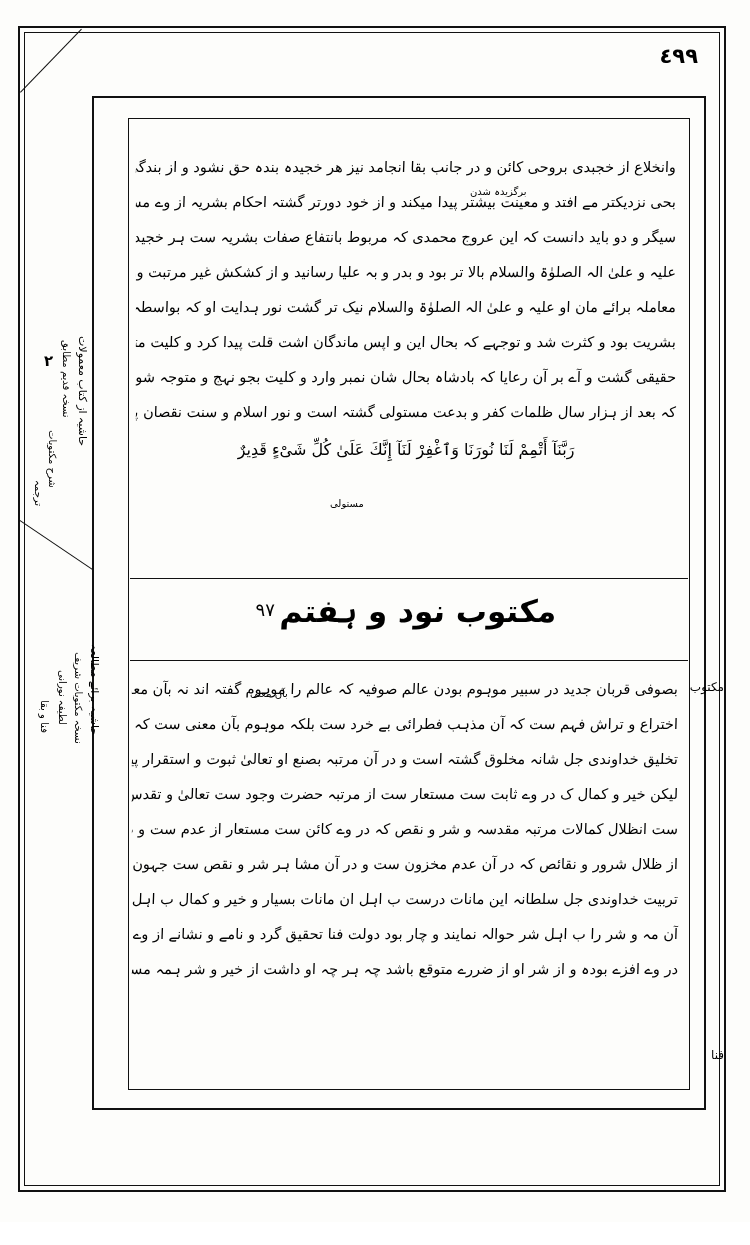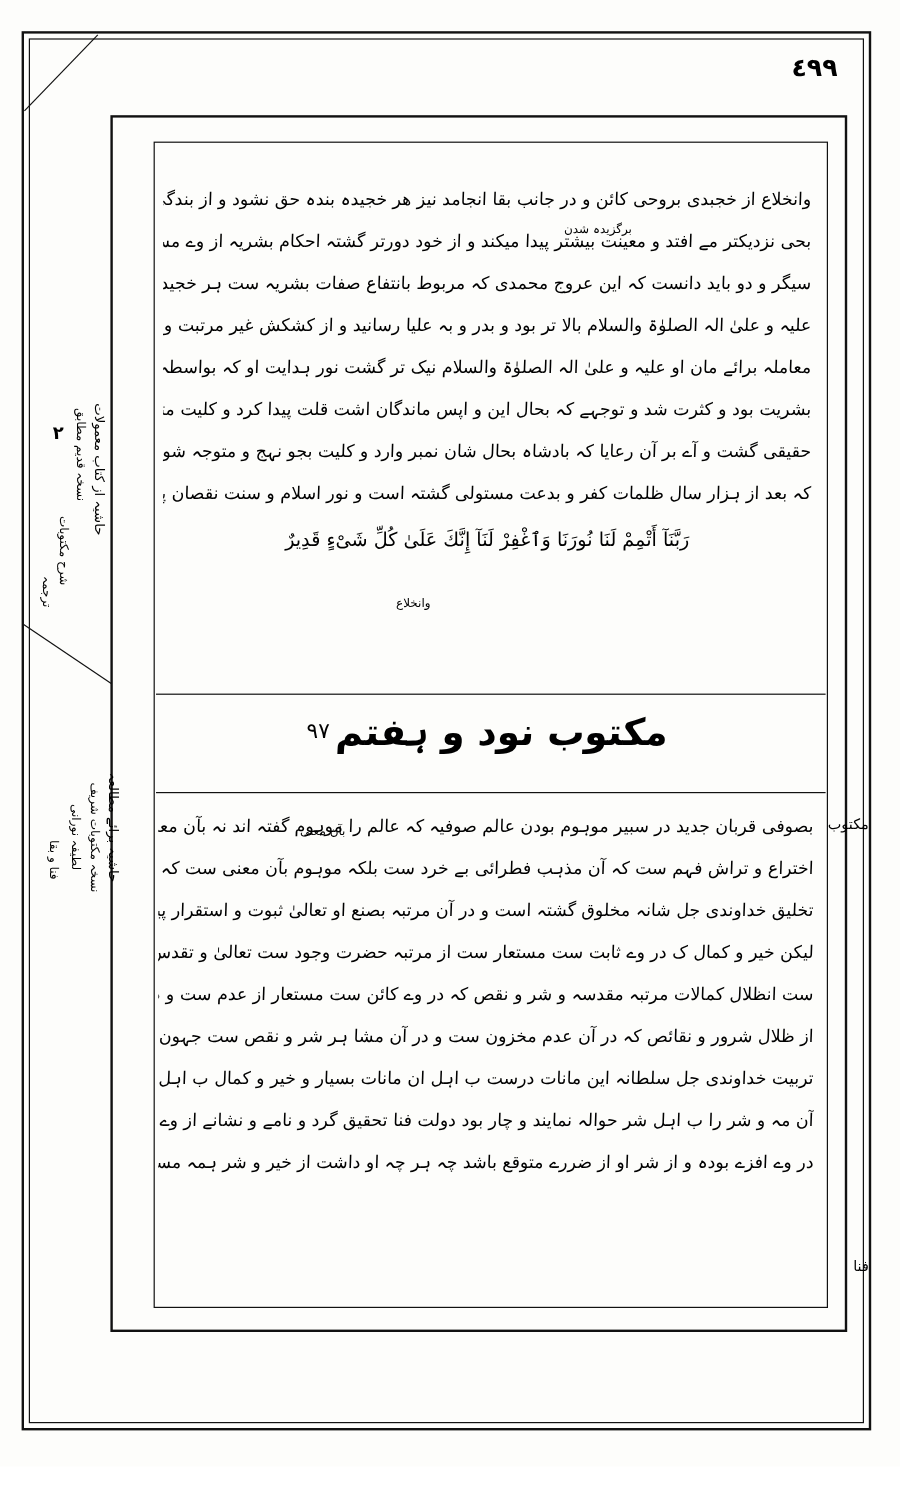--- a/index.html
+++ b/index.html
@@ -245,21 +245,21 @@
     <span class="line">سیگر و دو باید دانست کہ این عروج محمدی کہ مربوط بانتفاع صفات بشریہ ست ہر خجیدہ کار و بار او را</span>
     <span class="line">علیہ و علیٰ الہ الصلوٰۃ والسلام بالا تر بود و بدر و بہ علیا رسانید و از کشکش غیر مرتبت وارہانید آنا</span>
     <span class="line">معاملہ برائے مان او علیہ و علیٰ الہ الصلوٰۃ والسلام نیک تر گشت نور ہدایت او کہ بواسطہ مناسبت</span>
     <span class="line">بشریت بود و کثرت شد و توجہے کہ بحال این و اپس ماندگان اشت قلت پیدا کرد و کلیت متوجہ قبلہ</span>
     <span class="line">حقیقی گشت و آے بر آن رعایا کہ بادشاہ بحال شان نمبر وارد و کلیت بجو نہج و متوجہ شود از بیچایت</span>
     <span class="line">کہ بعد از ہزار سال ظلمات کفر و بدعت مستولی گشتہ است و نور اسلام و سنت نقصان پیدا کردہ</span>
     <span class="quran-line">رَبَّنَآ أَتْمِمْ لَنَا نُورَنَا وَٱغْفِرْ لَنَآ إِنَّكَ عَلَىٰ كُلِّ شَىْءٍ قَدِيرٌ</span>
   </div>
 
   <div class="tiny-gloss tg1">برگزیدہ شدن</div>
-  <div class="tiny-gloss tg2">وانخلاع</div>
+  <div class="tiny-gloss tg2">مستولی</div>
   <div class="tiny-gloss tg3">بآن معنی</div>
 
   <div class="rule rule-above-heading"></div>
 
   <div class="heading-wrap">
     <span class="heading">مکتوب نود و ہفتم</span>
     <span class="heading-num">٩٧</span>
   </div>
 
   <div class="rule rule-below-heading"></div>

